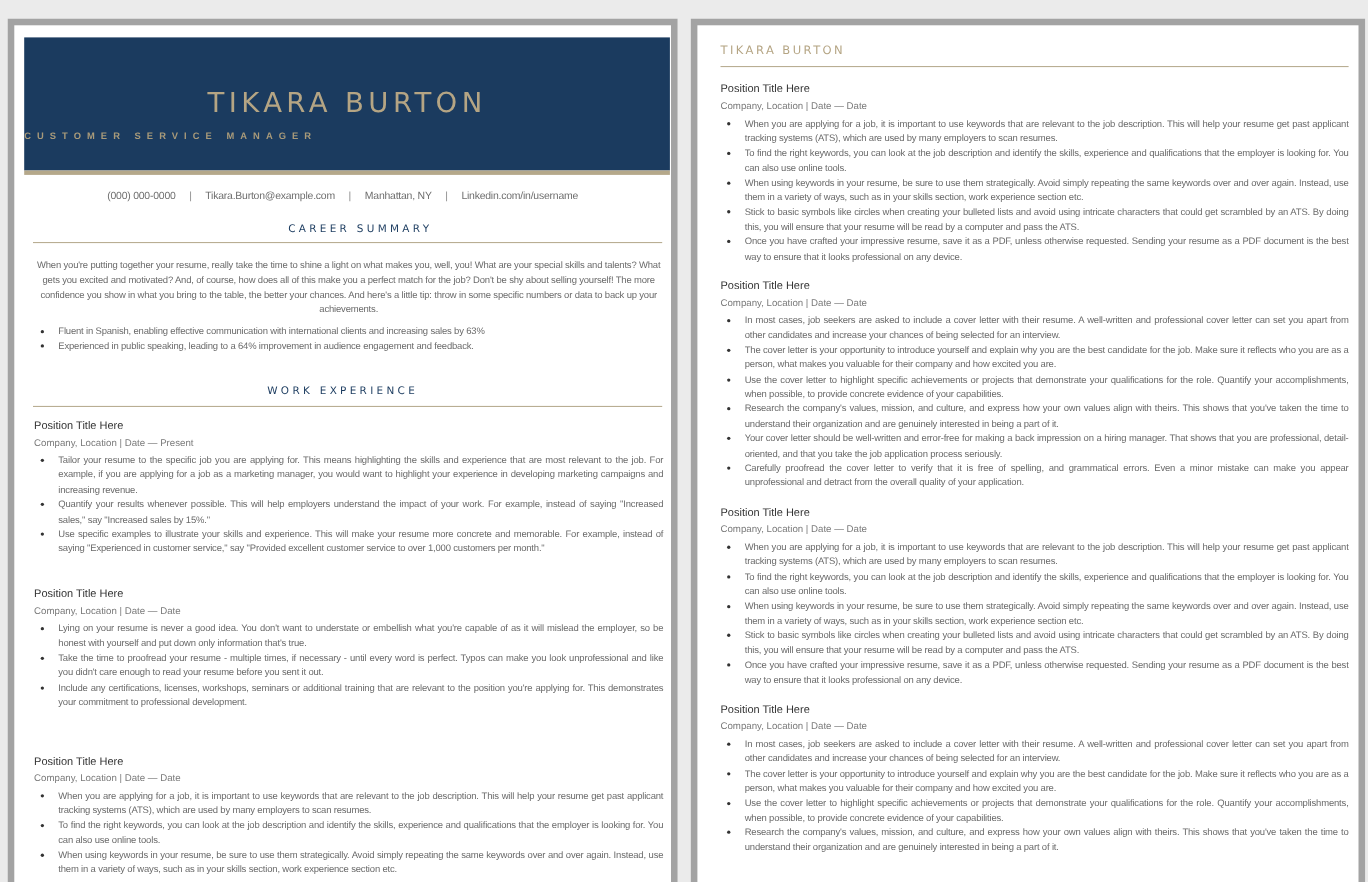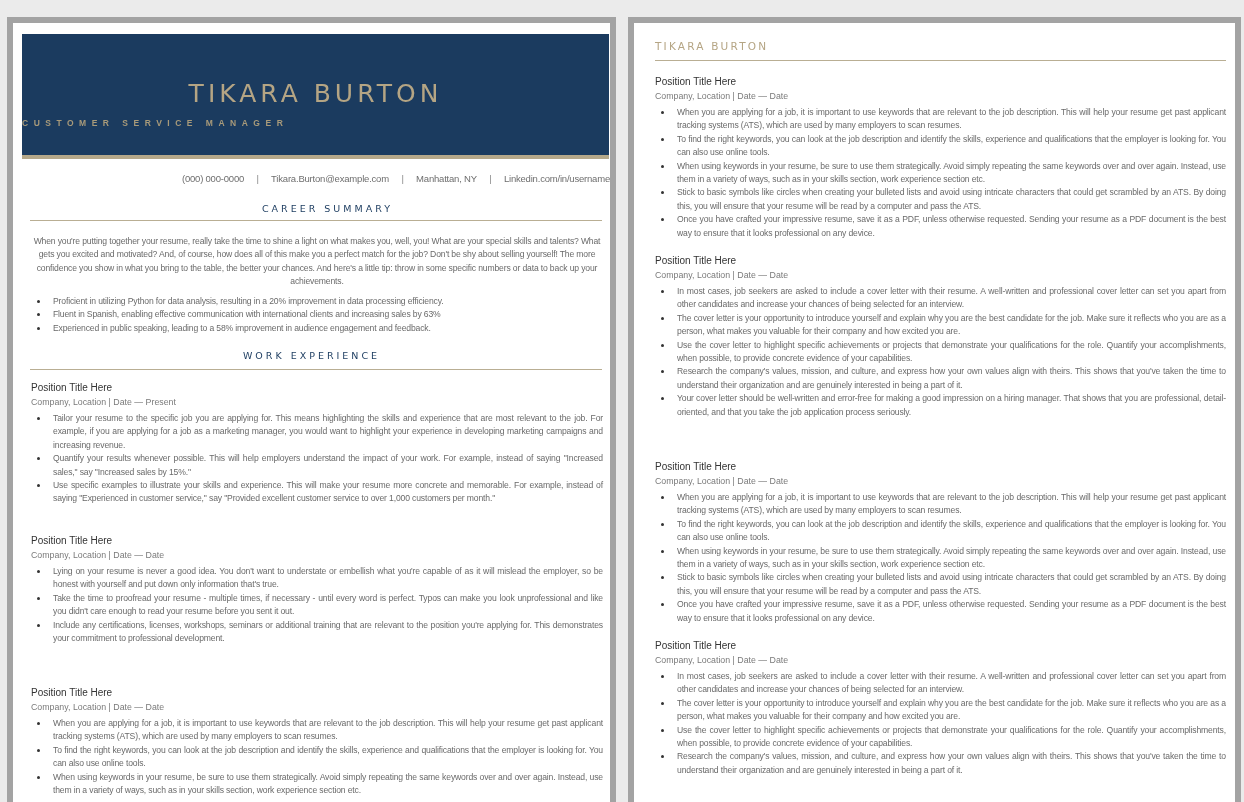--- a/index.html
+++ b/index.html
@@ -48,21 +48,21 @@
       left: 0; right: 0; top: 84px;
       color: #a89a7a;
       font-family: "Liberation Sans", sans-serif;
       font-size: 8.5px;
       font-weight: bold;
       letter-spacing: 5.5px;
     }
     .contact {
       position: absolute;
       left: 0; right: 0; top: 150px;
-      text-align: right;
+      text-align: center;
       color: #6e6e6e;
       font-size: 9.5px;
       letter-spacing: -0.2px;
     }
     .contact .sep { margin: 0 10px; color: #8a8a8a; }
 
     .section-heading {
       position: absolute;
       left: 0; right: 0;
       text-align: center;
@@ -168,23 +168,22 @@
     <span class="sep">|</span>
     <span>Linkedin.com/in/username</span>
   </div>
 
   <div class="section-heading" style="top:180px;margin-left:32px;">CAREER SUMMARY</div>
   <div class="section-rule" style="top:197px;"></div>
 
   <div class="para" style="top:212px;">When you're putting together your resume, really take the time to shine a light on what makes you, well, you! What are your special skills and talents? What gets you excited and motivated? And, of course, how does all of this make you a perfect match for the job? Don't be shy about selling yourself!  The more confidence you show in what you bring to the table, the better your chances. And here's a little tip: throw in some specific numbers or data to back up your achievements.</div>
 
   <ul class="bullets loose" style="top:272px;">
-    <li>Proficient in utilizing Python for data analysis, resulting in a 20% improvement in data processing efficiency.</li>
     <li>Fluent in Spanish, enabling effective communication with international clients and increasing sales by 63%</li>
-    <li>Experienced in public speaking, leading to a 58% improvement in audience engagement and feedback.</li>
+    <li>Experienced in public speaking, leading to a 64% improvement in audience engagement and feedback.</li>
   </ul>
 
   <div class="section-heading" style="top:327px;">WORK EXPERIENCE</div>
   <div class="section-rule" style="top:346px;"></div>
 
   <div class="job" style="top:358px;">
     <div class="job-title">Position Title Here</div>
     <div class="job-meta">Company, Location | Date — Present</div>
     <ul class="bullets">
       <li>Tailor your resume to the specific job you are applying for. This means highlighting the skills and experience that are most relevant to the job. For example, if you are applying for a job as a marketing manager, you would want to highlight your experience in developing marketing campaigns and increasing revenue.</li>
@@ -231,21 +230,22 @@
   </div>
 
   <div class="job" style="top:231px;">
     <div class="job-title">Position Title Here</div>
     <div class="job-meta">Company, Location | Date — Date</div>
     <ul class="bullets">
       <li>In most cases, job seekers are asked to include a cover letter with their resume. A well-written and professional cover letter can set you apart from other candidates and increase your chances of being selected for an interview.</li>
       <li>The cover letter is your opportunity to introduce yourself and explain why you are the best candidate for the job. Make sure it reflects who you are as a person, what makes you valuable for their company and how excited you are.</li>
       <li>Use the cover letter to highlight specific achievements or projects that demonstrate your qualifications for the role. Quantify your accomplishments, when possible, to provide concrete evidence of your capabilities.</li>
       <li>Research the company's values, mission, and culture, and express how your own values align with theirs. This shows that you've taken the time to understand their organization and are genuinely interested in being a part of it.</li>
-      <li>Your cover letter should be well-written and error-free for making a good impression on a hiring manager. That shows that you are professional, detail-oriented, and that you take the job application process seriously.</li>
+      <li>Your cover letter should be well-written and error-free for making a back impression on a hiring manager. That shows that you are professional, detail-oriented, and that you take the job application process seriously.</li>
+      <li>Carefully proofread the cover letter to verify that it is free of spelling, and grammatical errors. Even a minor mistake can make you appear unprofessional and detract from the overall quality of your application.</li>
     </ul>
   </div>
 
   <div class="job" style="top:437px;">
     <div class="job-title">Position Title Here</div>
     <div class="job-meta">Company, Location | Date — Date</div>
     <ul class="bullets">
       <li>When you are applying for a job, it is important to use keywords that are relevant to the job description. This will help your resume get past applicant tracking systems (ATS), which are used by many employers to scan resumes.</li>
       <li>To find the right keywords, you can look at the job description and identify the skills, experience and qualifications that the employer is looking for. You can also use online tools.</li>
       <li>When using keywords in your resume, be sure to use them strategically. Avoid simply repeating the same keywords over and over again. Instead, use them in a variety of ways, such as in your skills section, work experience section etc.</li>

